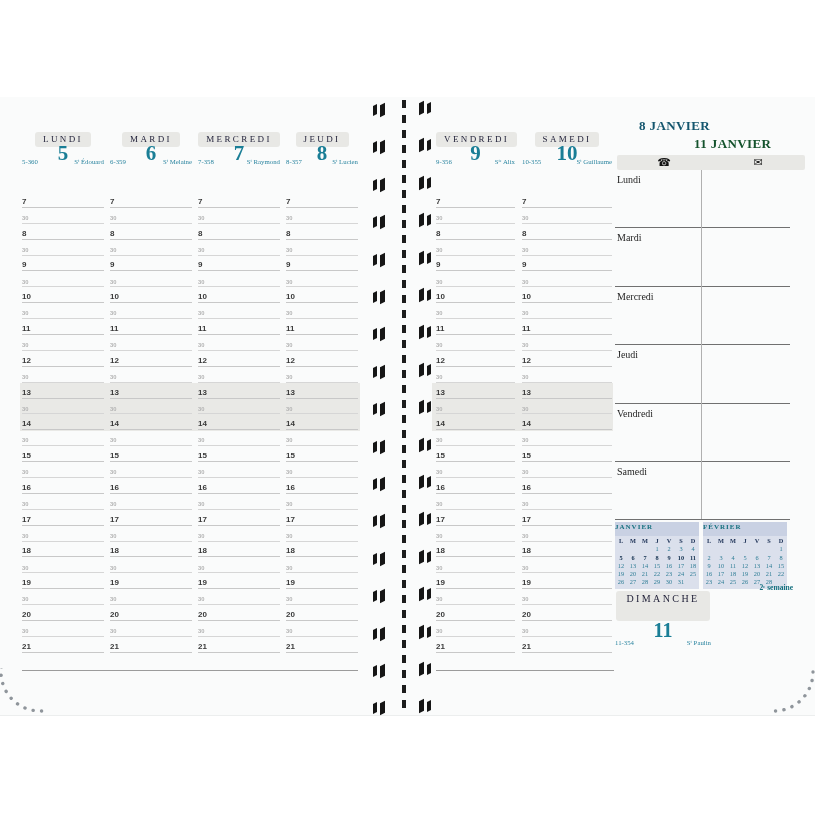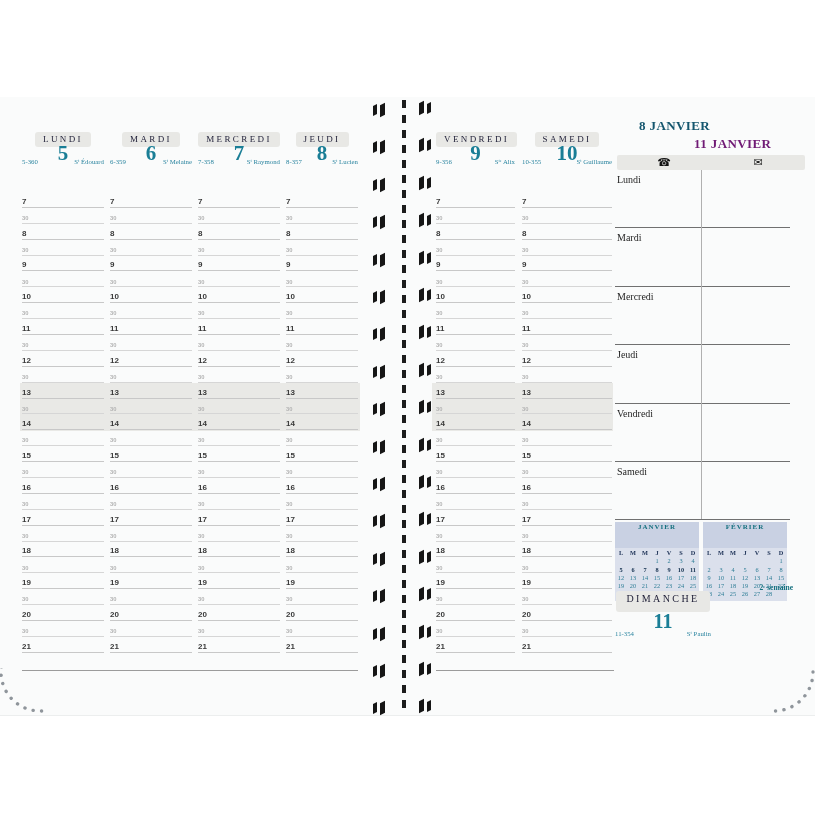--- a/index.html
+++ b/index.html
@@ -47,48 +47,48 @@
   .coil::before{content:"";position:absolute;left:1px;top:1px;width:4px;height:10px;
     background:#161616;transform:skewY(-28deg);}
   .coil::after{content:"";position:absolute;left:8px;top:0;width:5px;height:12px;
     background:#161616;transform:skewY(-28deg);}
 
   
   .sidebar{position:absolute;left:615px;top:118px;width:196px;height:520px;}
   .wk-start{position:absolute;left:24px;top:0;font-size:13px;font-weight:bold;
     color:#14566e;letter-spacing:.4px;}
   .wk-end{position:absolute;left:79px;top:18px;font-size:13px;font-weight:bold;
-    color:#701a75;letter-spacing:.4px;}
+    color:#14532d;letter-spacing:.4px;}
   .icon-bar{position:absolute;left:2px;top:37px;width:188px;height:15px;
     background:#e8e8e5;border-radius:2px;display:flex;}
   .icon-bar .half-zone{flex:1;display:flex;align-items:center;justify-content:center;}
   .icon-bar .glyph{font-size:11px;line-height:1;color:#111;}
   .notes{position:absolute;left:0;top:52px;width:175px;}
   .note-sec{height:58.4px;box-sizing:border-box;border-bottom:1px solid #707070;}
   .note-label{font-size:10px;color:#1f1f1f;padding:4px 0 0 2px;}
   .notes-divider{position:absolute;left:86px;top:52px;width:1px;height:349px;background:#b0b0b0;}
 
   
   .cal{position:absolute;top:404px;width:84px;background:#dbe0ec;}
   .cal.jan{left:0;} .cal.feb{left:88px;}
-  .cal-head{height:26px;background:#c9d1e3;color:#15707f;font-weight:bold;
-    font-size:7px;letter-spacing:1px;text-align:center;line-height:10px;}
+  .cal-head{height:14px;background:#c9d1e3;color:#15707f;font-weight:bold;
+    font-size:7px;letter-spacing:1px;text-align:left;line-height:10px;}
   .cal-grid{display:grid;grid-template-columns:repeat(7,12px);padding:1px 0 2px;}
   .cal-grid span{font-size:6.3px;line-height:8.3px;text-align:center;
     font-family:"Liberation Serif", serif;}
   .cal-grid .dow{font-weight:bold;color:#22365a;}
   .cal-grid .date{color:#2e7d96;}
   .cal-grid .date.hl{font-weight:bold;color:#122f4e;}
   .wk-number{position:absolute;top:465px;right:18px;font-size:7.5px;
     color:#15707f;font-weight:600;}
 
   
   .sunday{position:absolute;left:0;top:470px;width:96px;}
   .sunday .pill{position:static;text-align:center;}
-  .sunday .pill span{font-size:10px;letter-spacing:2.4px;padding:2px 10px 8px;}
+  .sunday .pill span{font-size:10px;letter-spacing:2.4px;padding:2px 10px 17px;}
   .sun-num{text-align:center;font-size:20px;font-weight:bold;color:#1a7e96;
     margin-top:-2px;}
   .sun-meta{display:flex;justify-content:space-between;font-size:6.8px;
     color:#2b85a0;margin-top:-3px;}
 
   .arc{position:absolute;}
   .arc.bl{left:0;top:668px;}
   .arc.br{left:770px;top:668px;}
 </style>
 </head>

